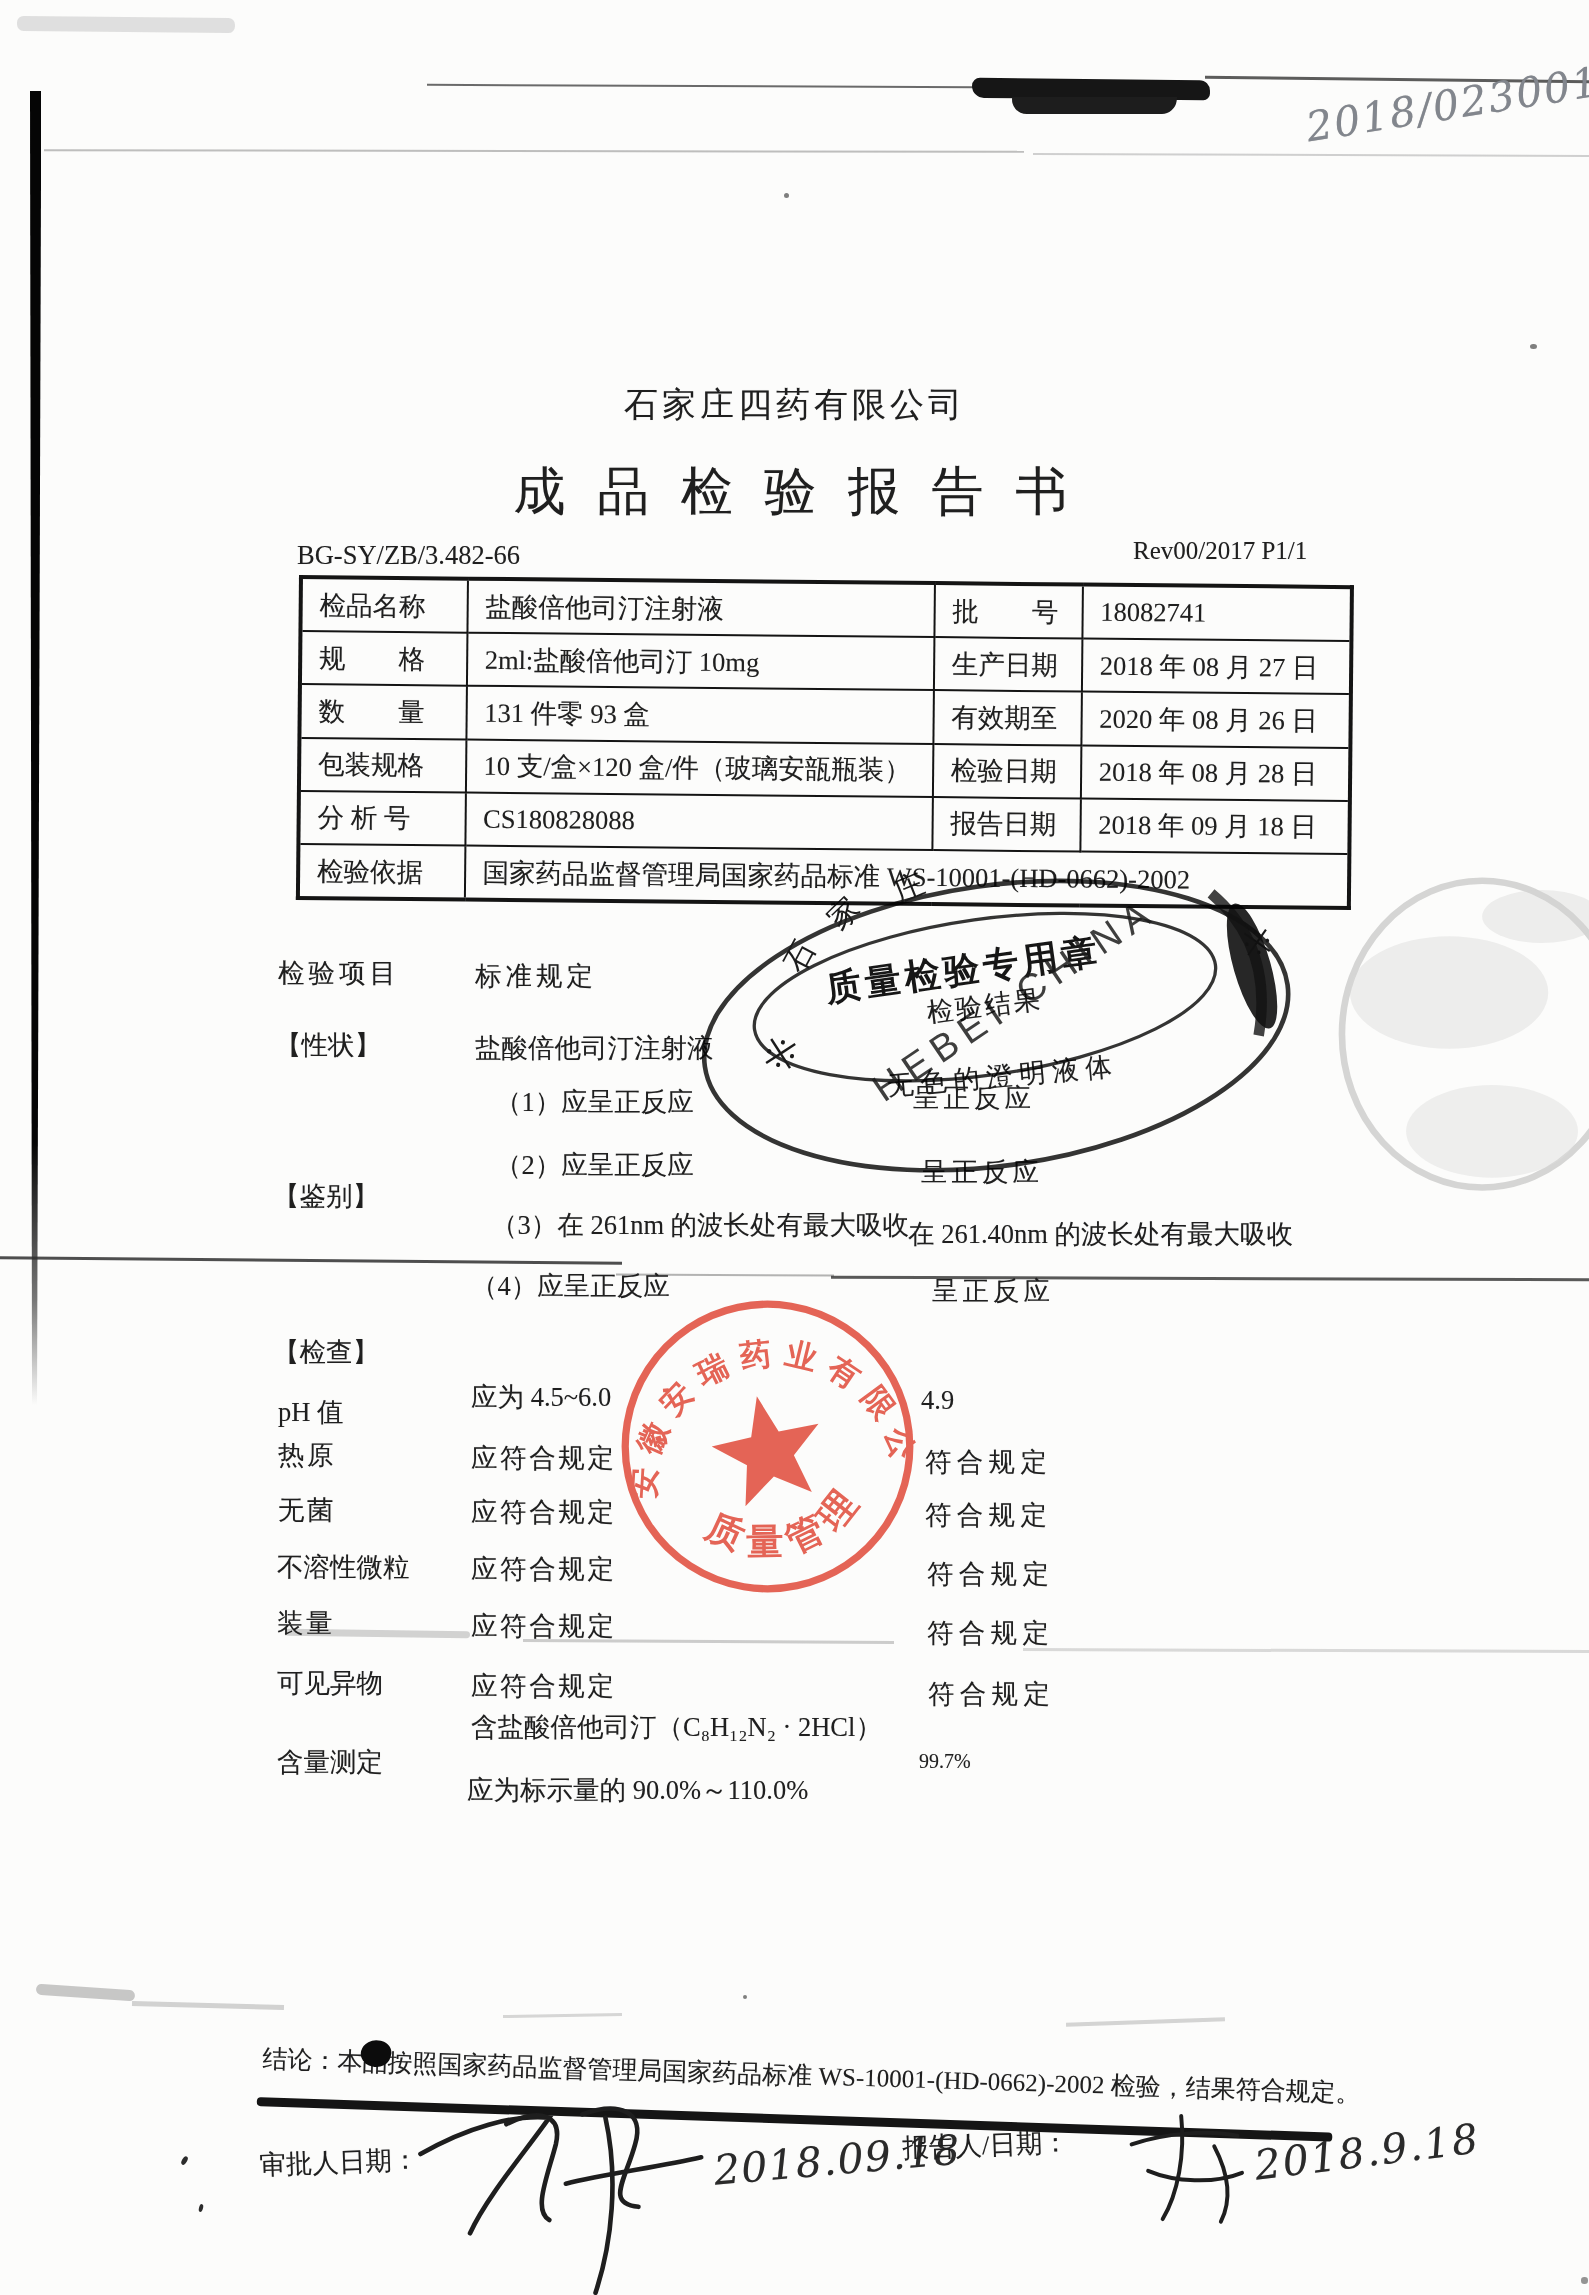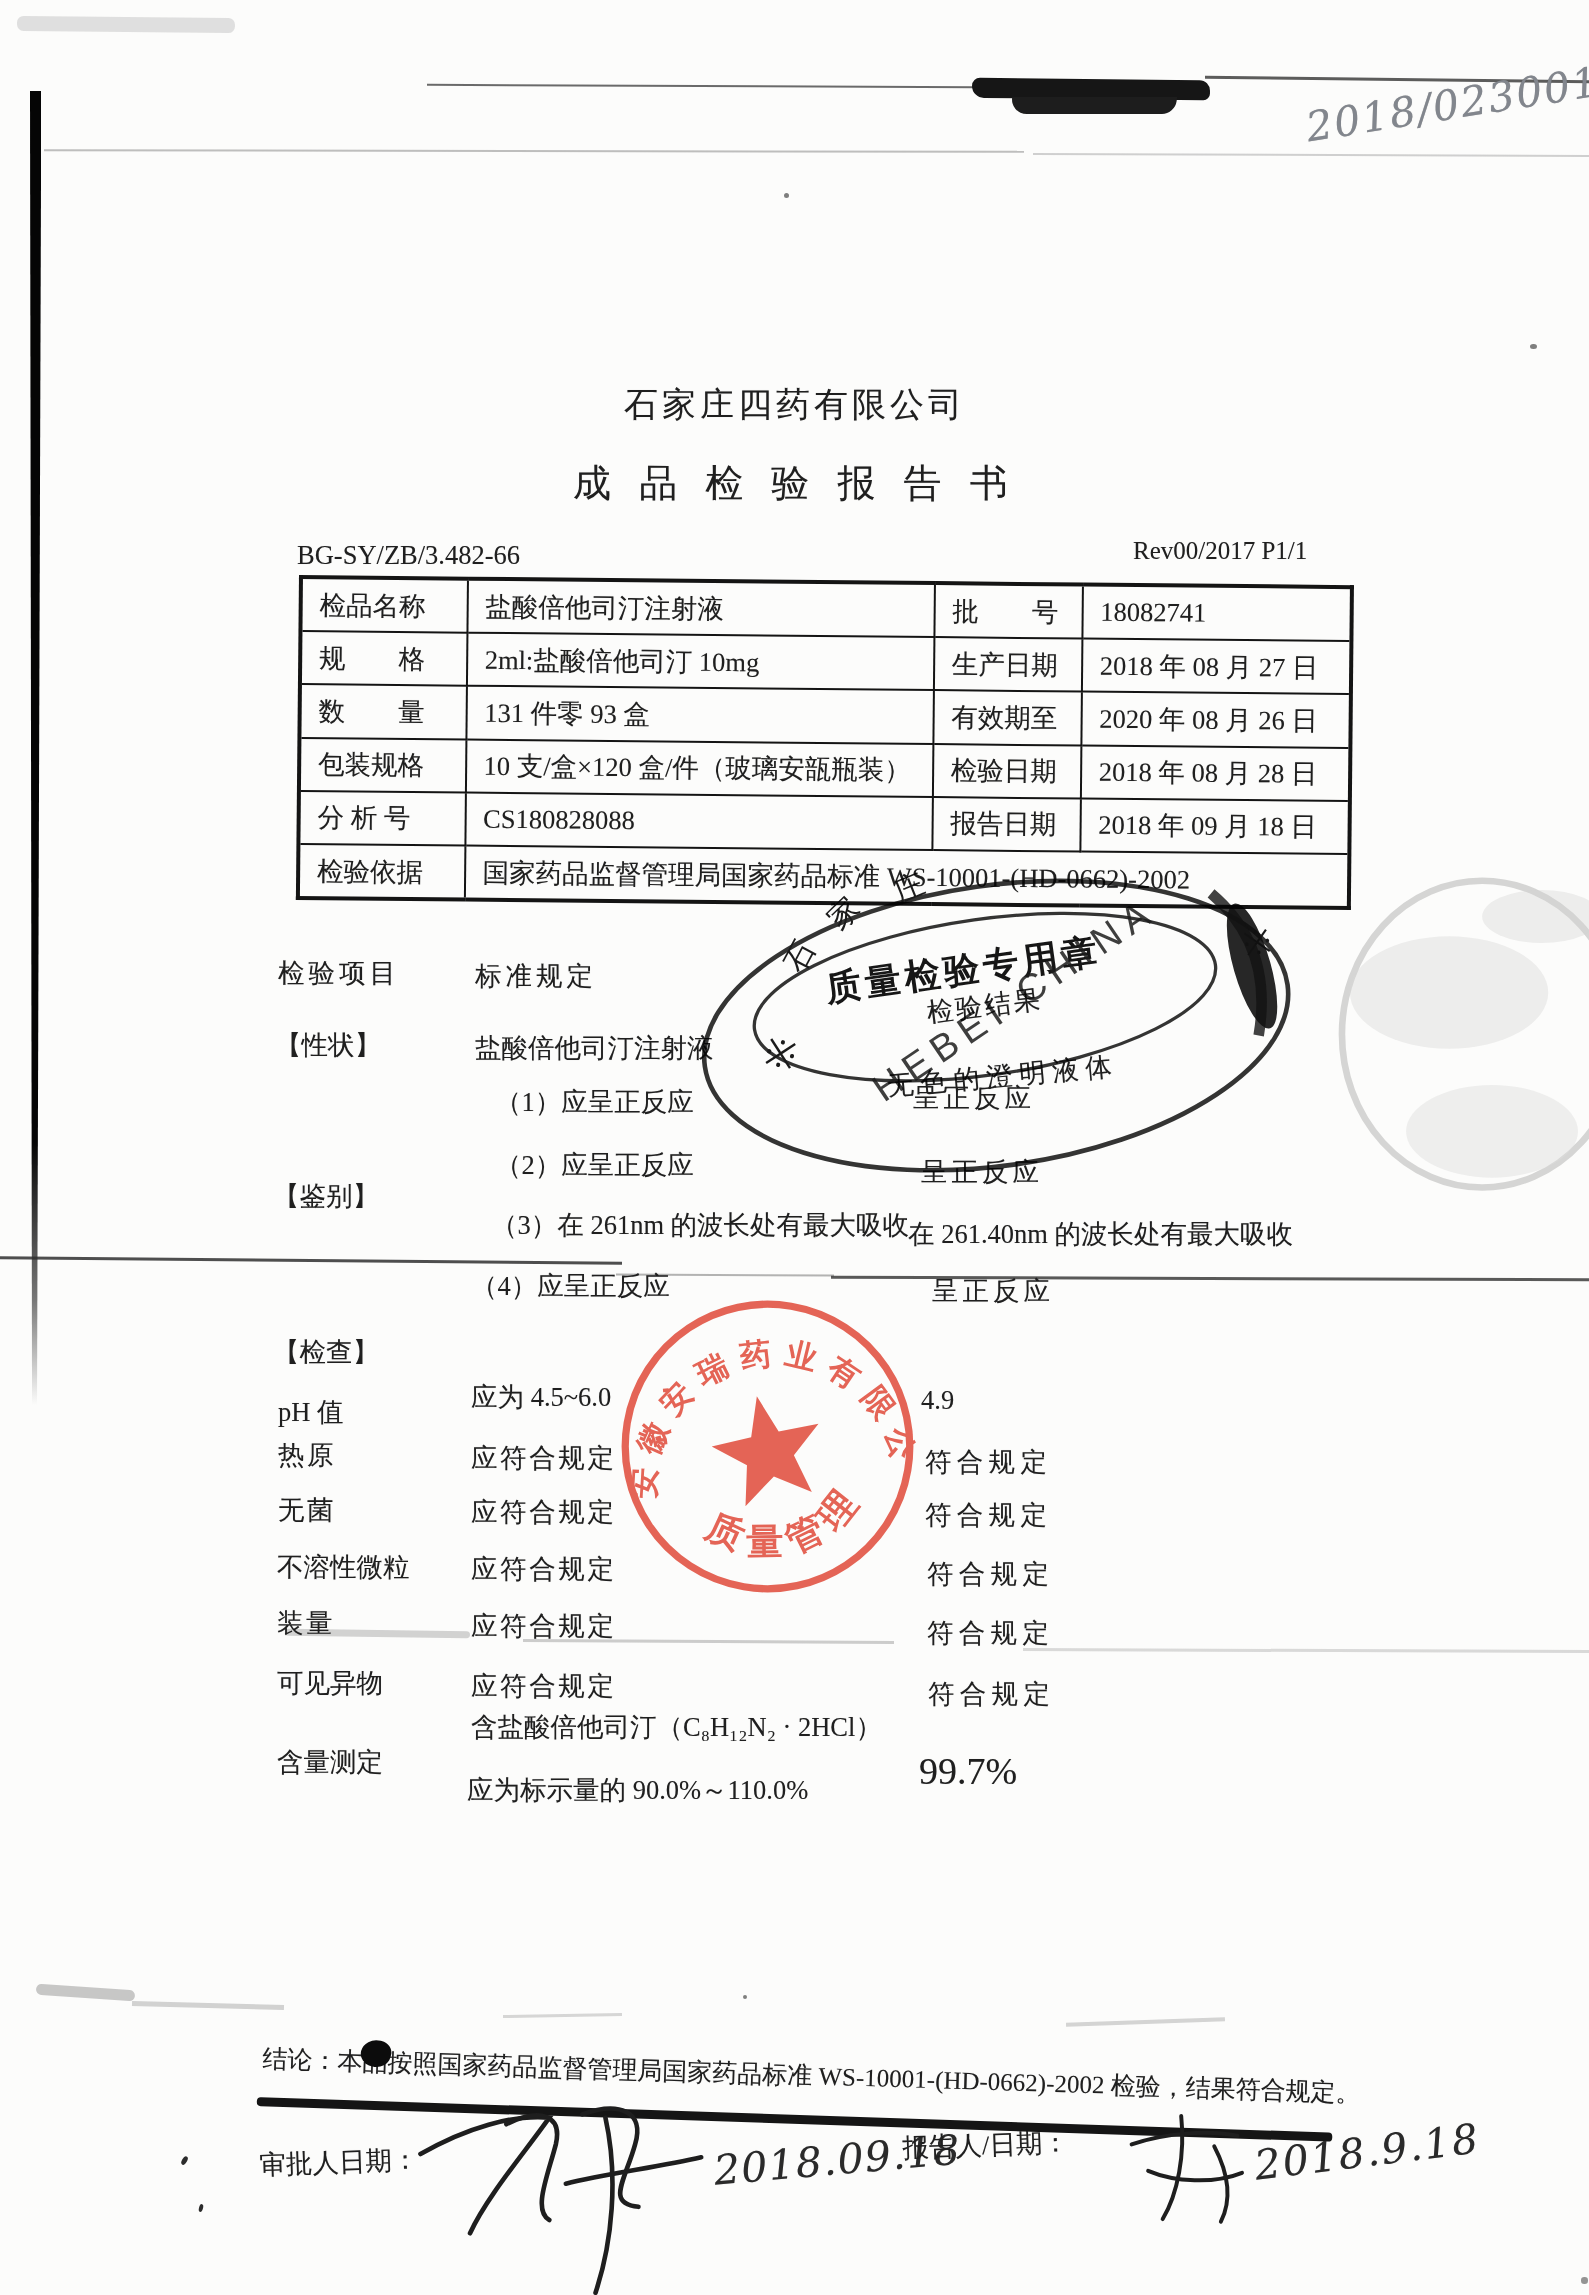--- a/index.html
+++ b/index.html
@@ -1,20 +1,20 @@
 <!DOCTYPE html>
 <html style="font-size:10.6px"><head>
 <meta charset="utf-8">
 <style>
   html,body{margin:0;padding:0;background:#ffffff;}
   .page{position:relative;width:1590px;height:2295px;background:#fcfcfb;overflow:hidden;
         font-family:"Liberation Serif","DejaVu Serif",serif;color:#1f1f1f;}
   .t{position:absolute;white-space:nowrap;line-height:1.15;
-     text-shadow:0 0 0.7px rgba(0,0,0,.28);}.s38{font-size:25px}.s40{font-size:26.5px}.s44{font-size:38px}
-  .s52{font-size:34px}.s58{font-size:38px}.s62{font-size:41px}
+     text-shadow:0 0 0.7px rgba(0,0,0,.28);}.s38{font-size:25px}.s40{font-size:26.5px}.s44{font-size:20px}
+  .s52{font-size:34px}.s58{font-size:52px}.s62{font-size:41px}
   .b{font-weight:normal}
   .center{left:0;width:1590px;text-align:center}
   .hand{font-style:italic;font-family:"DejaVu Serif","Liberation Serif",serif;color:#2a2a2a}
   .pencil{color:#82868d}
   .rot{transform-origin:left top}
   .artifact{position:absolute;pointer-events:none}
   
   .info-table{position:absolute;left:299px;top:575px;width:1055px;border-collapse:collapse;
               transform:rotate(0.55deg);transform-origin:left top;}
   .info-table td{border:2.6px solid #141414;font-size:26.5px;padding:6.6px 4px 6.6px 17px;

